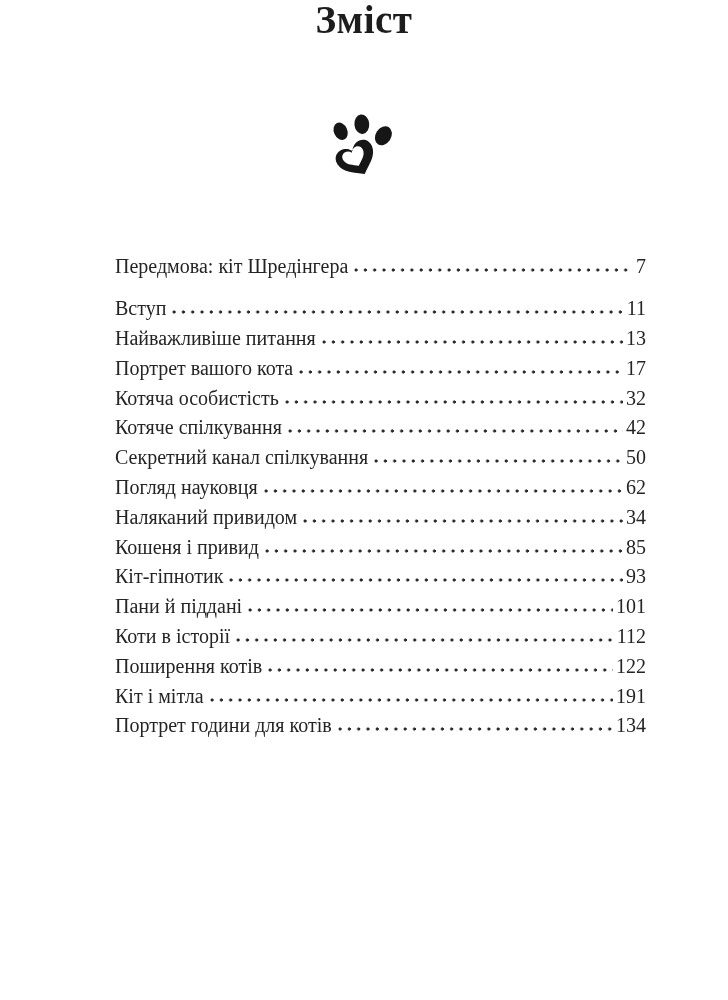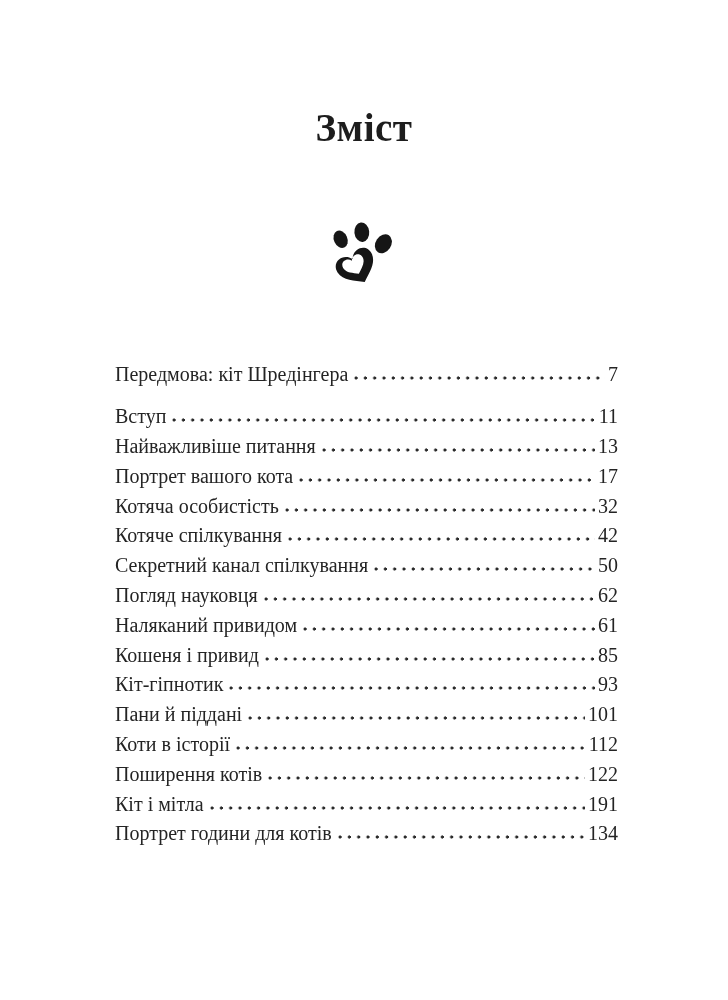--- a/index.html
+++ b/index.html
@@ -7,39 +7,38 @@
   body {
     width: 728px;
     height: 1000px;
     font-family: "Liberation Serif", "DejaVu Serif", serif;
     color: #242424;
     overflow: hidden;
   }
   .page {
     width: 728px;
     height: 1000px;
-    padding-top: 108px;
     background: #ffffff;
   }
   .title {
     font-size: 39px;
     line-height: 1;
     font-weight: 700;
     text-align: center;
     letter-spacing: 0.5px;
     color: #1d1d1d;
   }
   .paw-wrap {
     margin-top: 72px;
     text-align: center;
     height: 78px;
   }
   .paw-wrap svg { display: inline-block; }
   .toc {
-    margin: 66px 110px 0 115px; 
+    margin: 66px 82px 0 115px; 
   }
   .toc-row {
     display: flex;
     align-items: baseline;
     height: 29.8px;
     font-size: 20px;
     white-space: nowrap;
   }
   .toc .toc-row:nth-of-type(1) {
     margin-bottom: 12.5px;
@@ -142,21 +141,21 @@
       <div class="toc-row">
         <span class="toc-label">Погляд науковця</span>
         <span class="leader"></span>
         <span class="page-num">62</span>
       </div>
 
 
       <div class="toc-row">
         <span class="toc-label">Наляканий привидом</span>
         <span class="leader"></span>
-        <span class="page-num">61</span>
+        <span class="page-num">34</span>
       </div>
 
       <div class="toc-row">
         <span class="toc-label">Кошеня і привид</span>
         <span class="leader"></span>
         <span class="page-num">85</span>
       </div>
 
       <div class="toc-row">
         <span class="toc-label">Кіт-гіпнотик</span>

